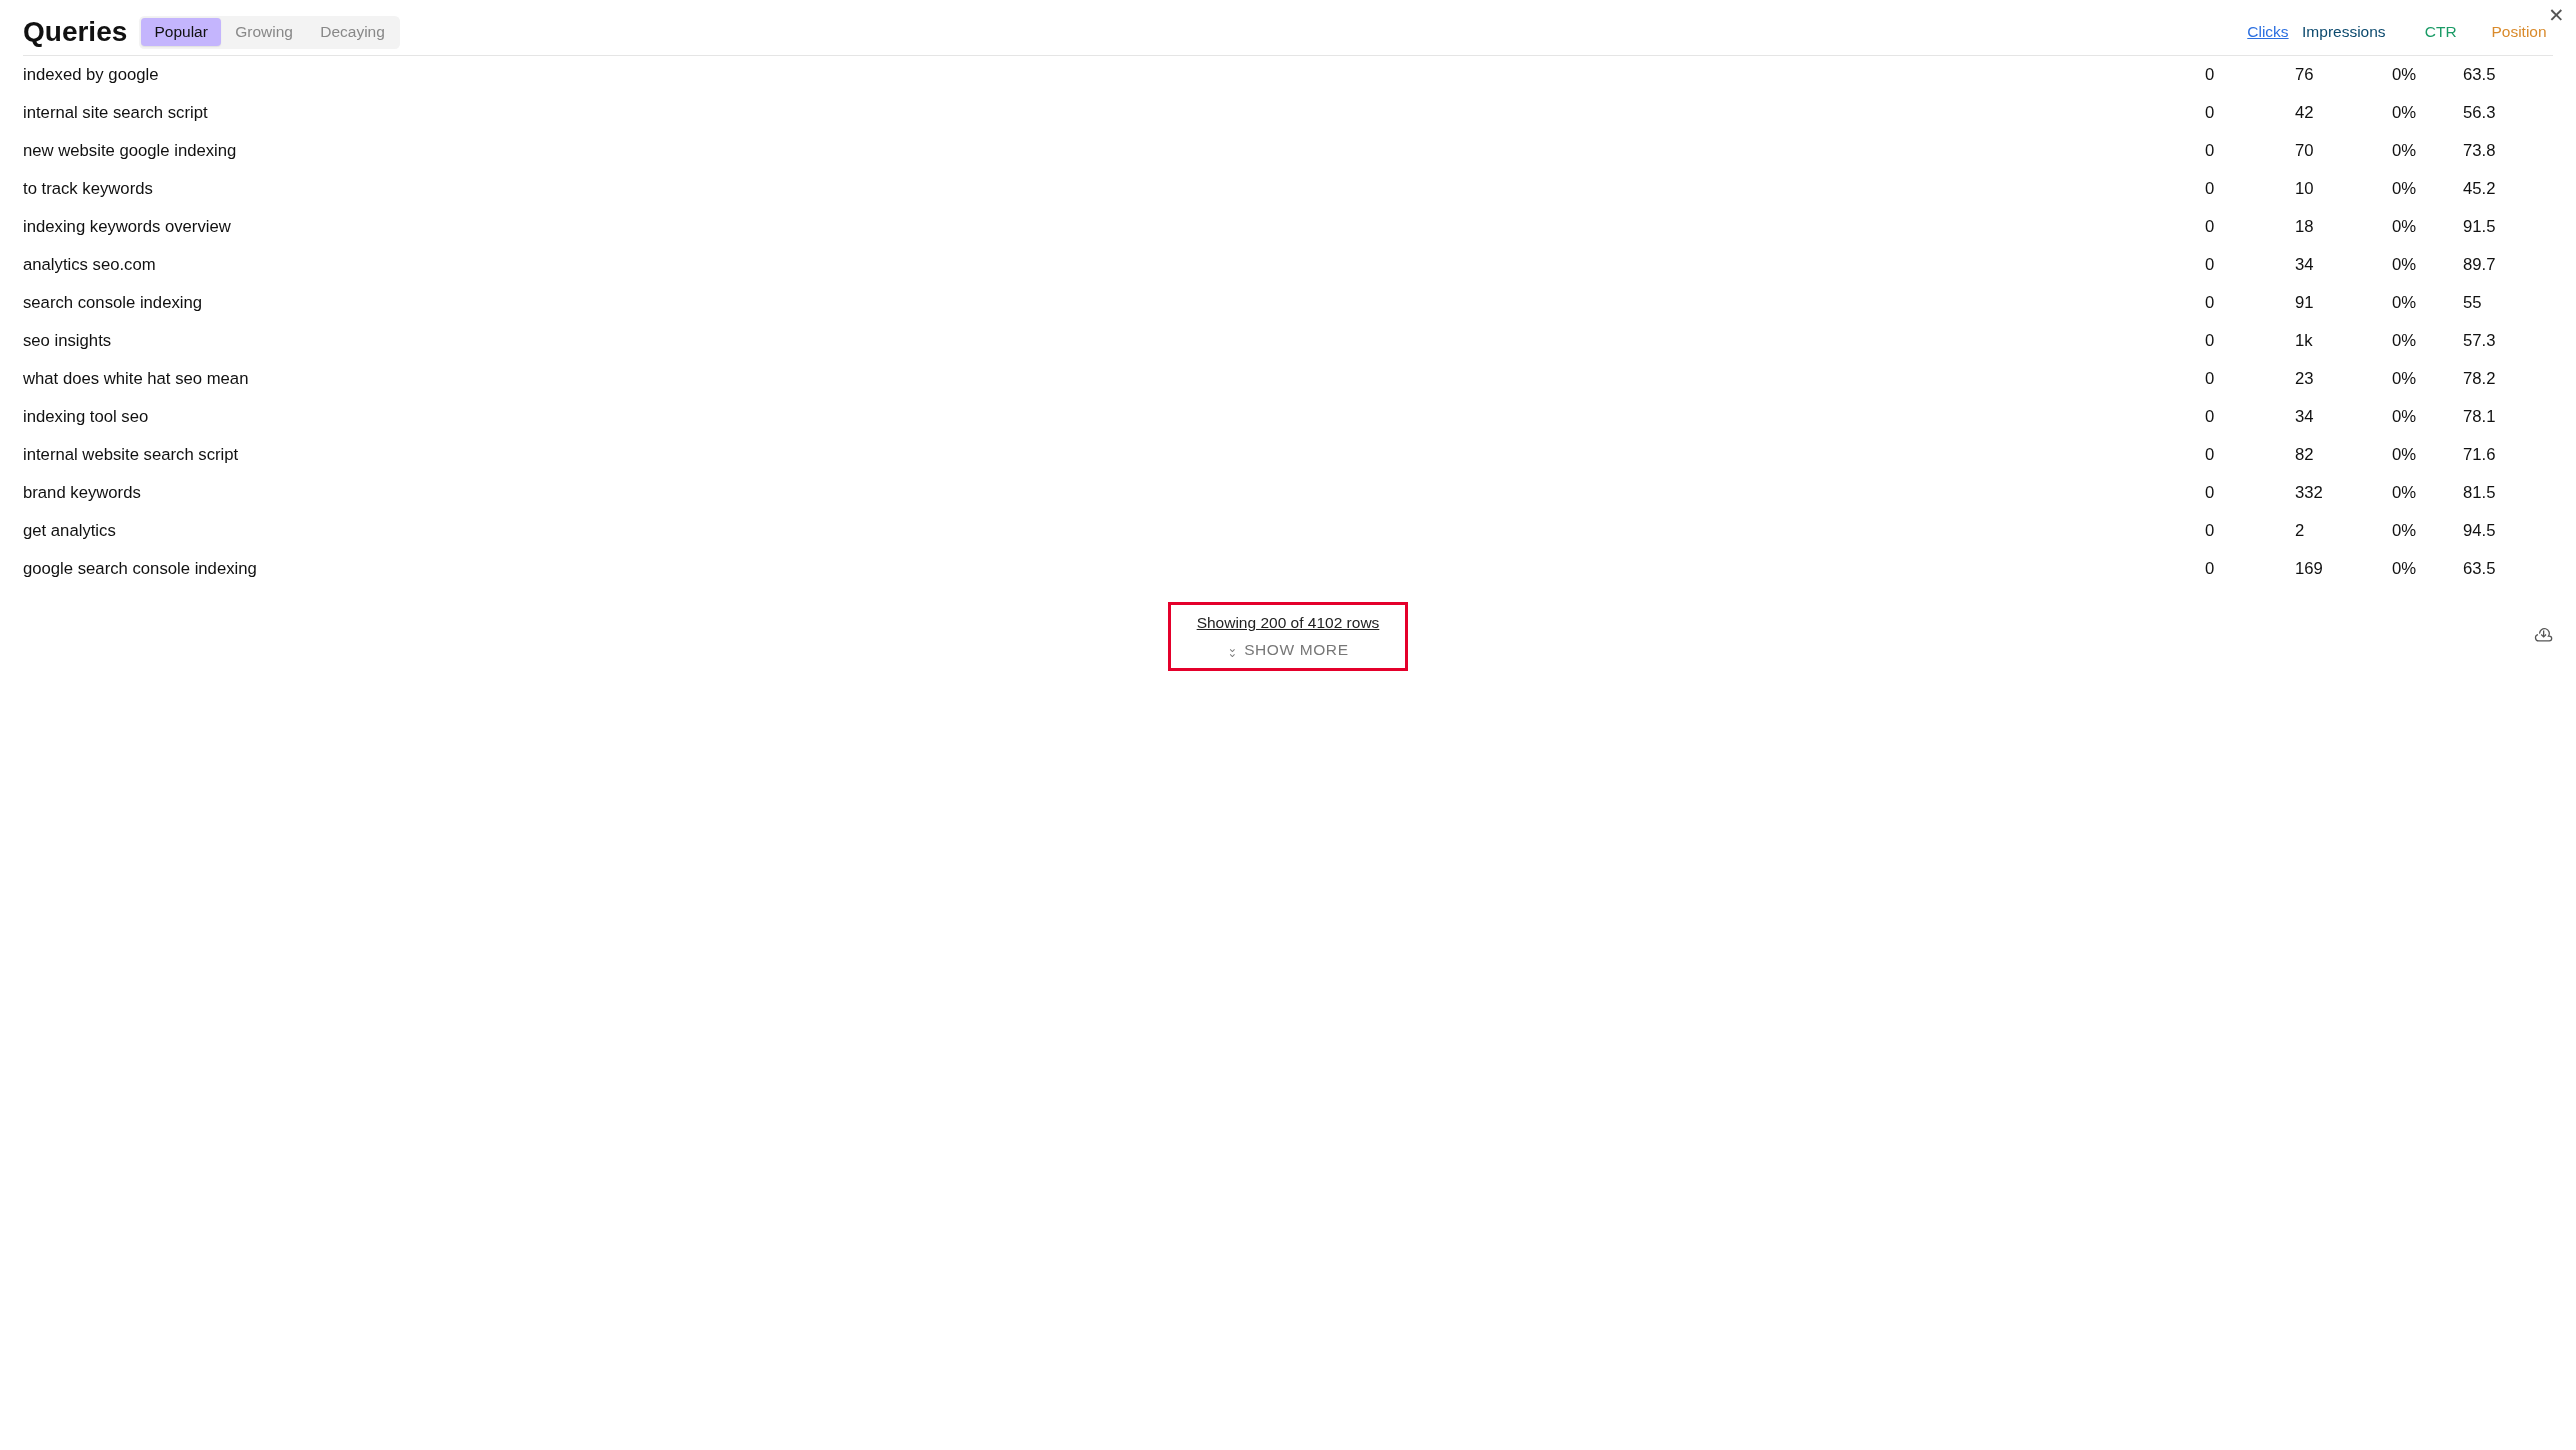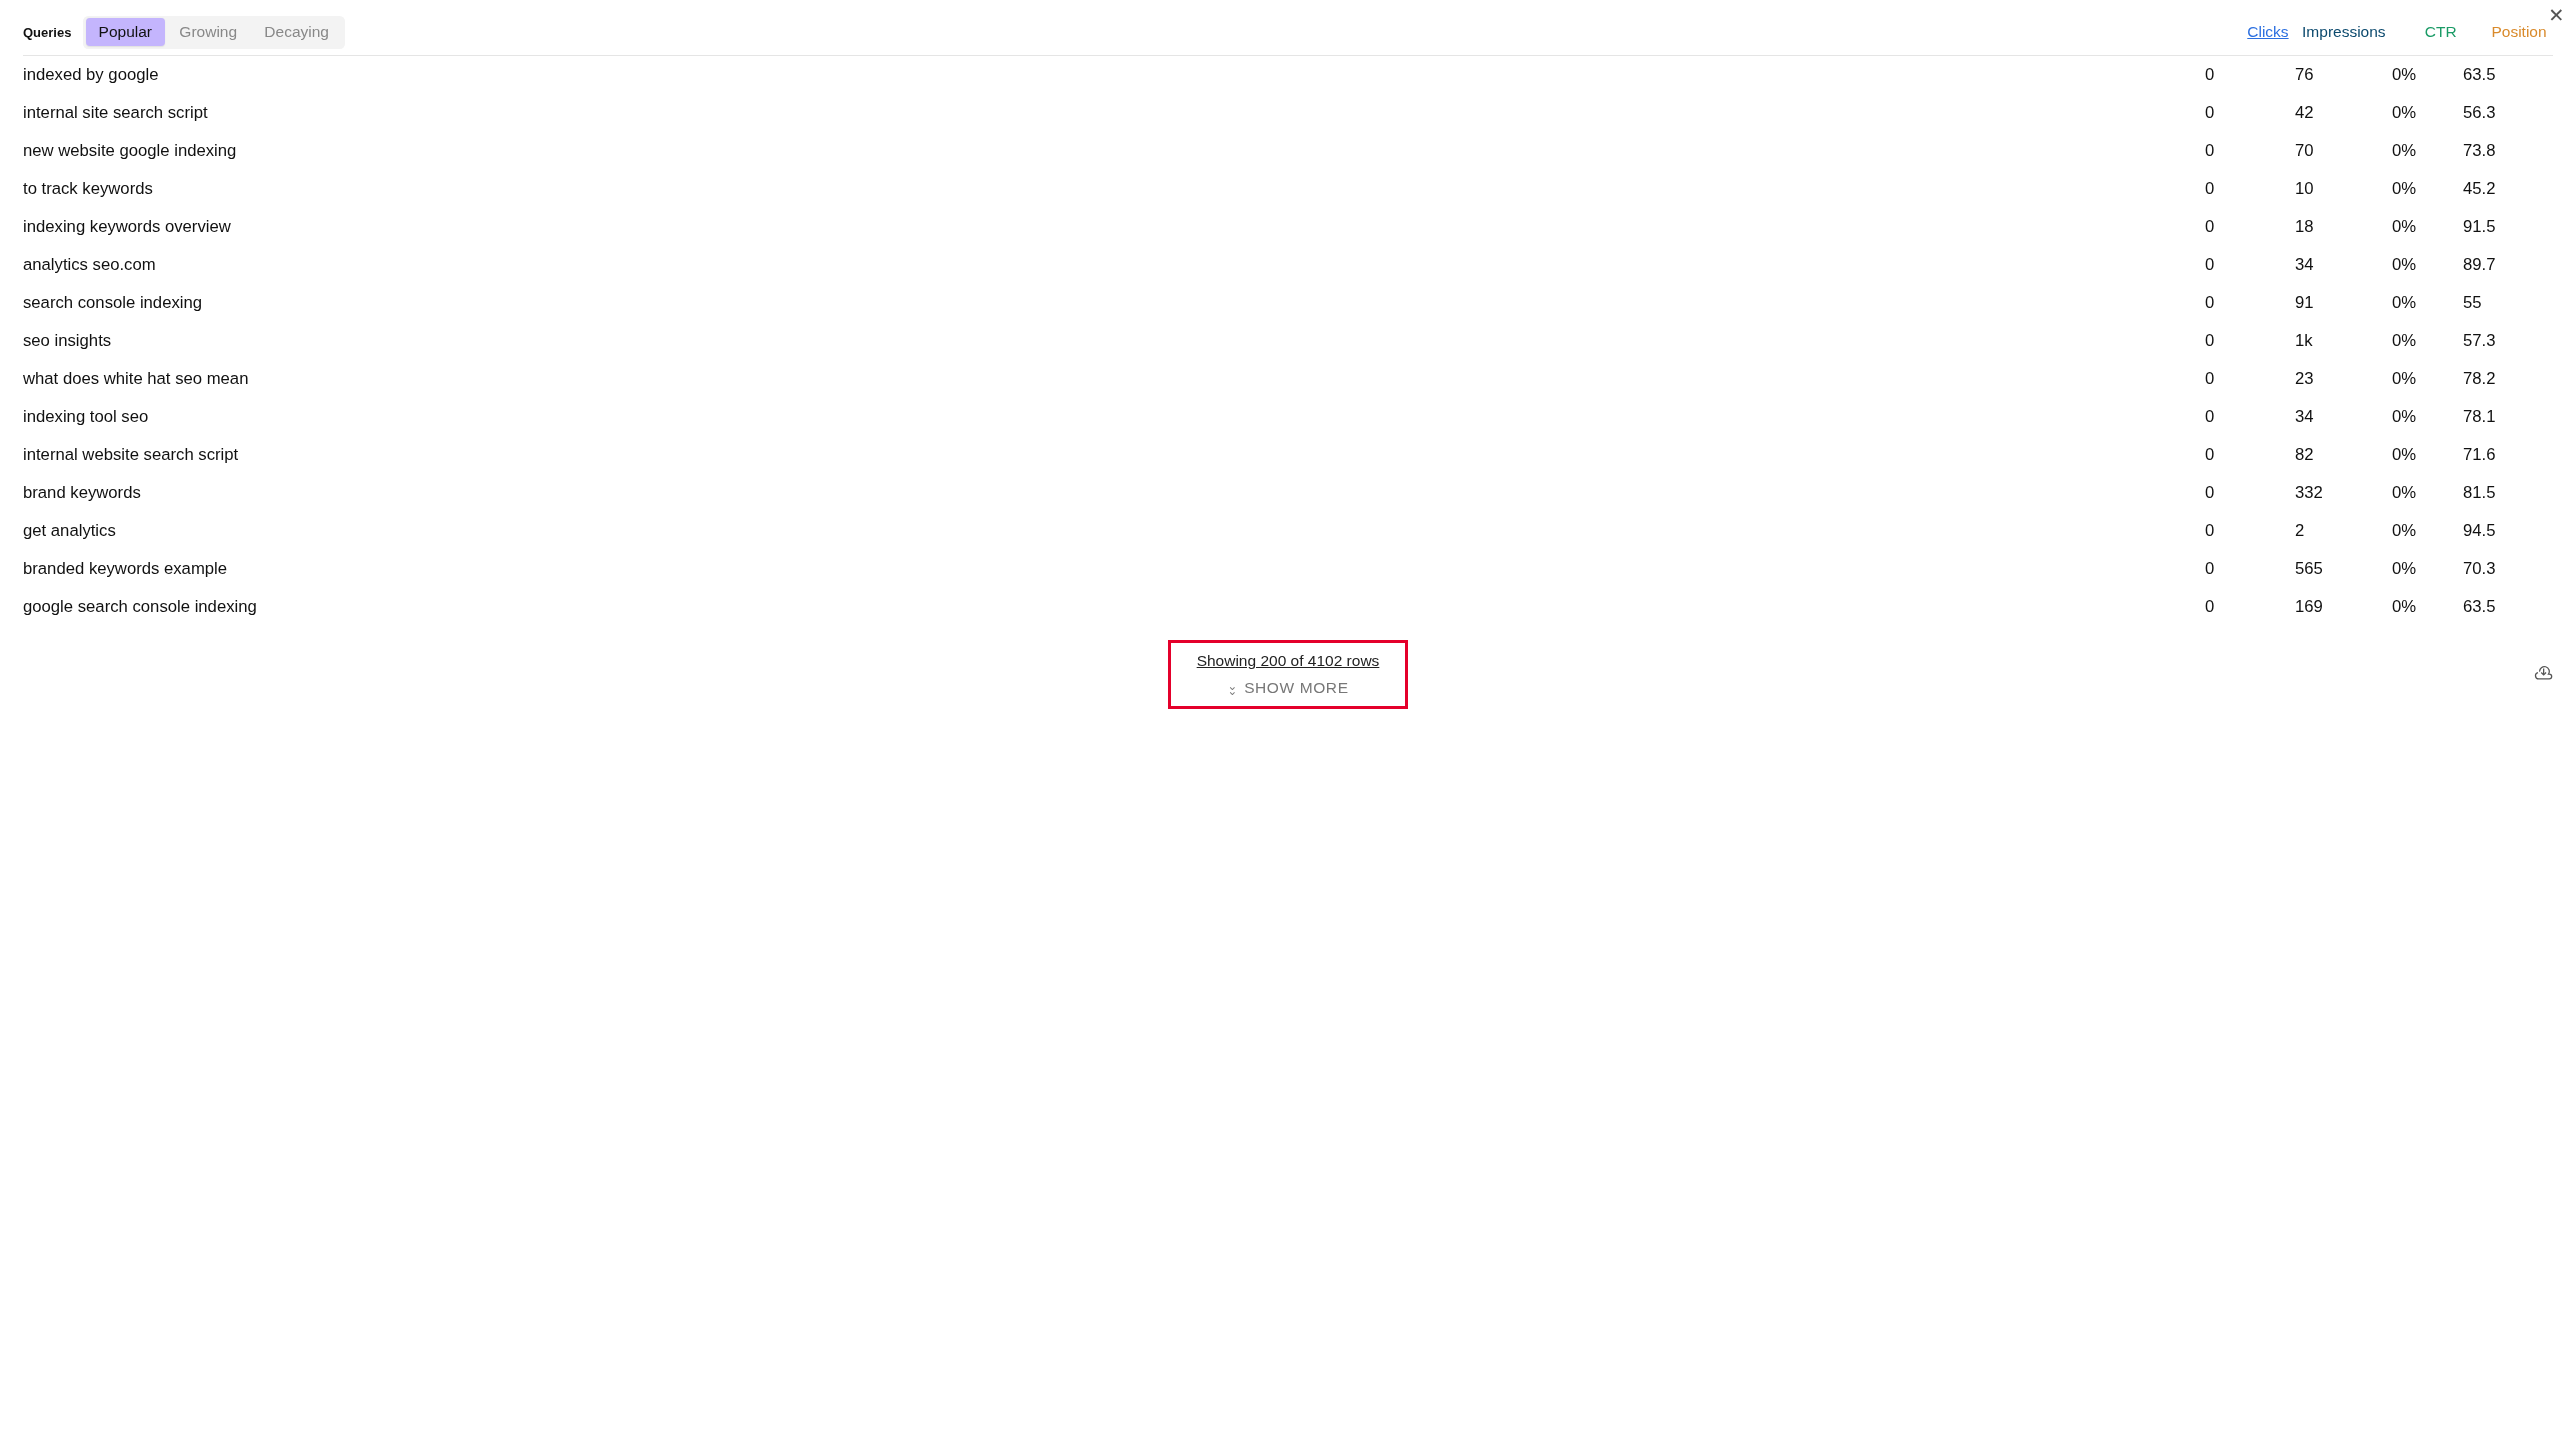--- a/index.html
+++ b/index.html
@@ -23,21 +23,21 @@
     font-weight: 300;
   }
   .header-row {
     display: flex;
     align-items: center;
     border-bottom: 0.6px solid #e5e5e5;
     padding-bottom: 6.4px;
     gap: 11.6px;
   }
   .title {
-    font-size: 13px;
+    font-size: 28px;
     font-weight: 700;
   }
   .tabs {
     display: flex;
     background: #f3f3f3;
     border-radius: 5.2px;
     padding: 2.6px;
     gap: 1.3px;
   }
   .tab {
@@ -227,27 +227,20 @@
           <td class="num c4">81.5</td>
         </tr>
         <tr>
           <td class="qcell">get analytics</td>
           <td class="num c1">0</td>
           <td class="num c2">2</td>
           <td class="num c3">0%</td>
           <td class="num c4">94.5</td>
         </tr>
         <tr>
-          <td class="qcell">branded keywords example</td>
-          <td class="num c1">0</td>
-          <td class="num c2">565</td>
-          <td class="num c3">0%</td>
-          <td class="num c4">70.3</td>
-        </tr>
-        <tr>
           <td class="qcell">google search console indexing</td>
           <td class="num c1">0</td>
           <td class="num c2">169</td>
           <td class="num c3">0%</td>
           <td class="num c4">63.5</td>
         </tr>
       </tbody>
   </table>
 
   <div class="footer-area">

